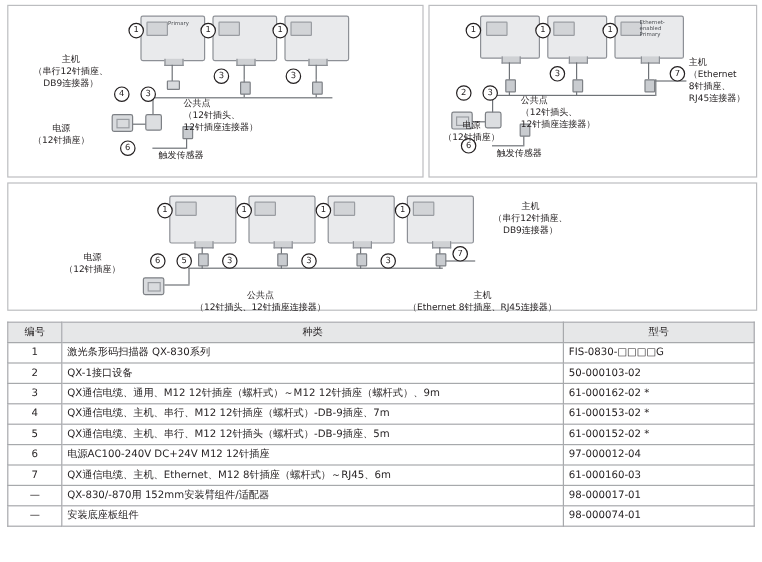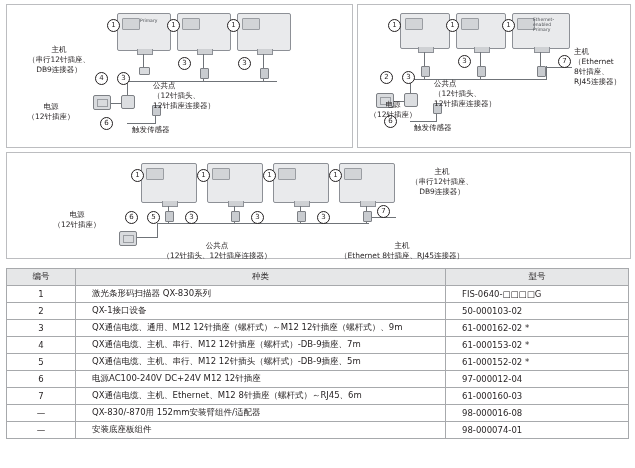--- a/index.html
+++ b/index.html
@@ -67,21 +67,21 @@
     font-family:"DejaVu Sans","Liberation Sans",sans-serif;
   }
 
   .cap{position:absolute;font-size:7.5px;line-height:10px;color:#231f20;white-space:nowrap;}
   .cap.c{text-align:center;}
 
   table{
     position:absolute;left:6px;top:268px;width:623px;
     border-collapse:collapse;font-size:8.5px;
   }
-  th,td{border:1px solid #a7a9ac;padding:2px 16px;margin-top:24px;}
+  th,td{border:1px solid #a7a9ac;padding:2px 4px;margin-top:24px;}
   thead th{background:#e6e7e8;text-align:center;font-weight:normal;}
   td.c{text-align:center;}
   .col-no{width:36px;}
   .col-model{width:150px;}
 </style>
 </head>
 <body>
 
 <div class="panel" id="panel-a">
 
@@ -259,21 +259,21 @@
     <tr>
       <th class="col-no">编号</th>
       <th>种类</th>
       <th class="col-model">型号</th>
     </tr>
   </thead>
   <tbody>
     <tr>
       <td class="c">1</td>
       <td>激光条形码扫描器 QX-830系列</td>
-      <td>FIS-0640-□□□□G</td>
+      <td>FIS-0830-□□□□G</td>
     </tr>
     <tr>
       <td class="c">2</td>
       <td>QX-1接口设备</td>
       <td>50-000103-02</td>
     </tr>
     <tr>
       <td class="c">3</td>
       <td>QX通信电缆、通用、M12 12针插座（螺杆式）～M12 12针插座（螺杆式）、9m</td>
       <td>61-000162-02 *</td>
@@ -294,21 +294,21 @@
       <td>97-000012-04</td>
     </tr>
     <tr>
       <td class="c">7</td>
       <td>QX通信电缆、主机、Ethernet、M12 8针插座（螺杆式）～RJ45、6m</td>
       <td>61-000160-03</td>
     </tr>
     <tr>
       <td class="c">—</td>
       <td>QX-830/-870用 152mm安装臂组件/适配器</td>
-      <td>98-000016-08</td>
+      <td>98-000017-01</td>
     </tr>
     <tr>
       <td class="c">—</td>
       <td>安装底座板组件</td>
       <td>98-000074-01</td>
     </tr>
   </tbody>
 </table>
 
 </body></html>

